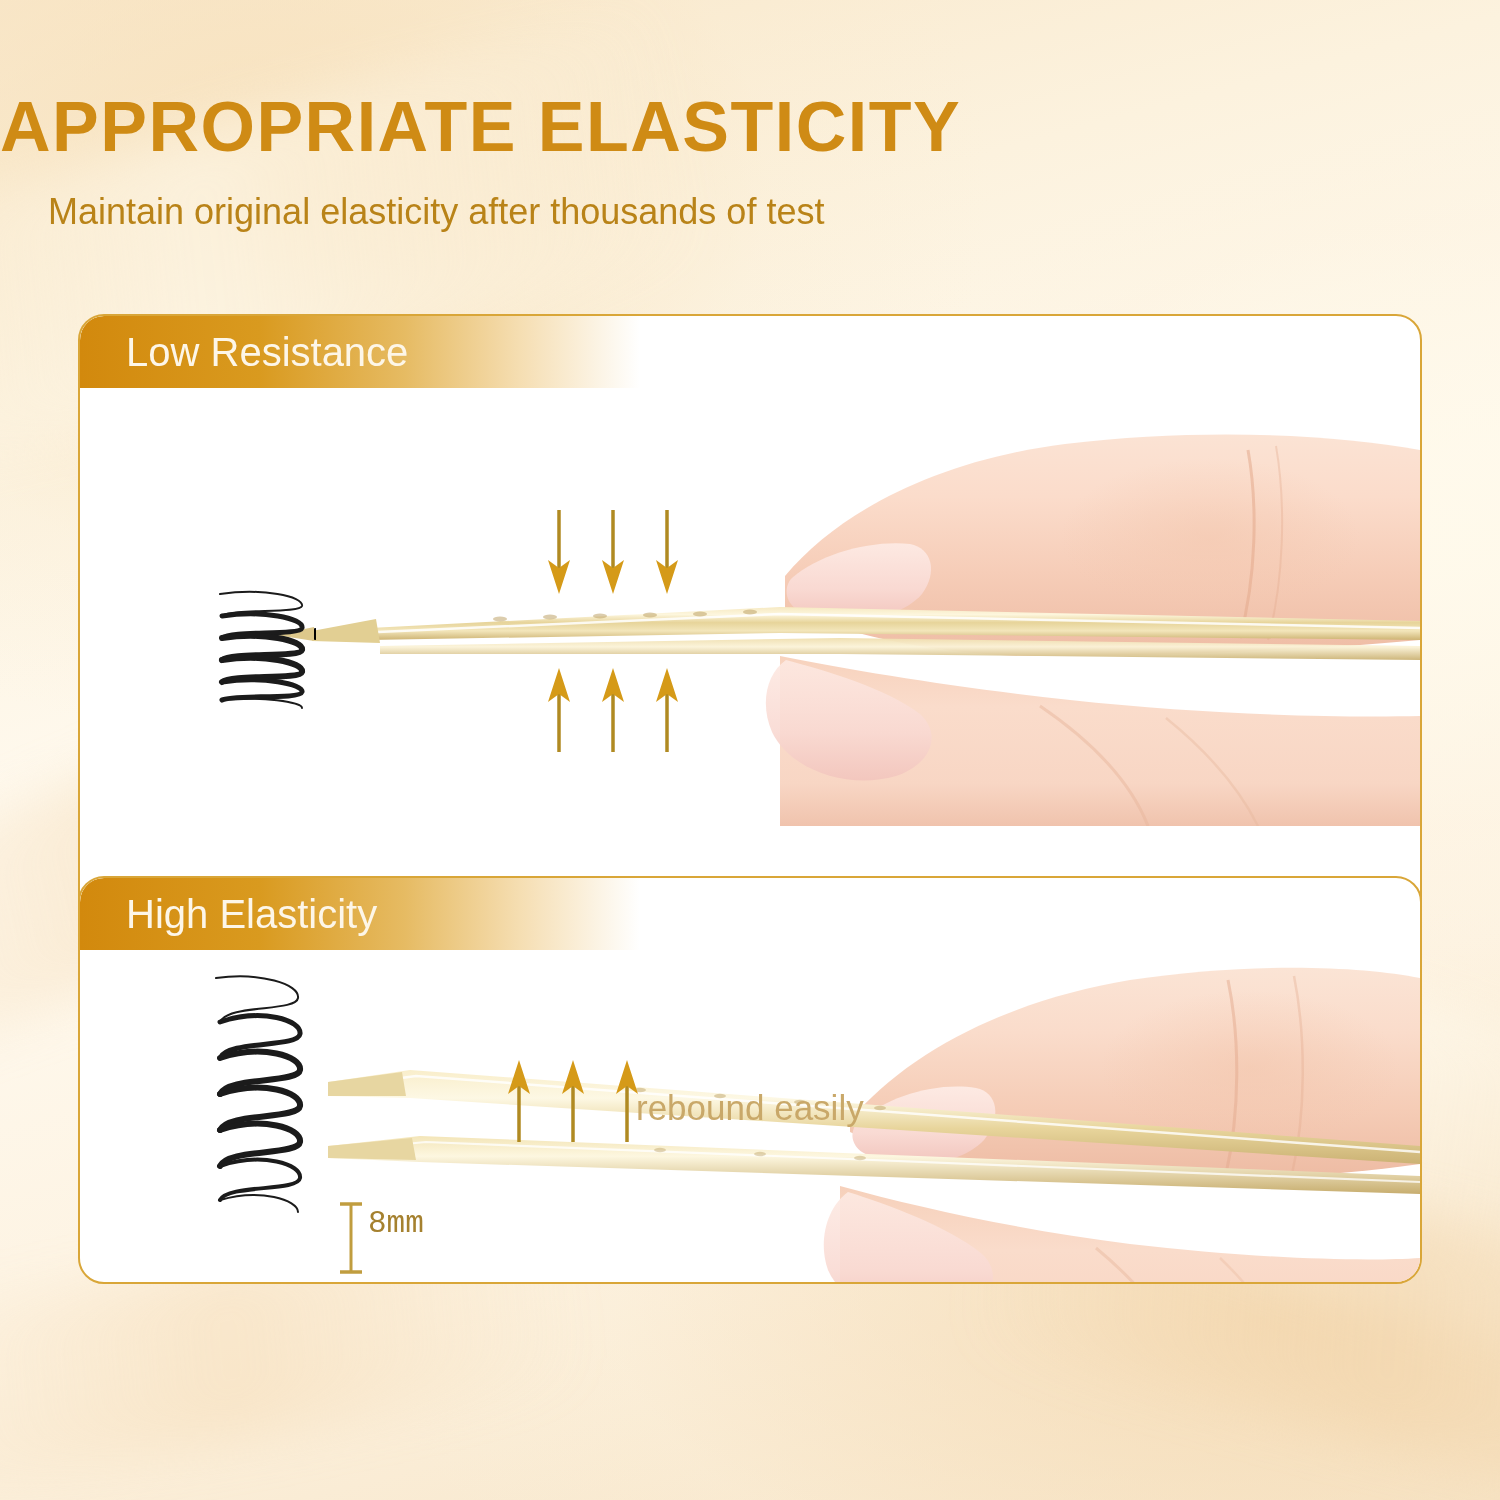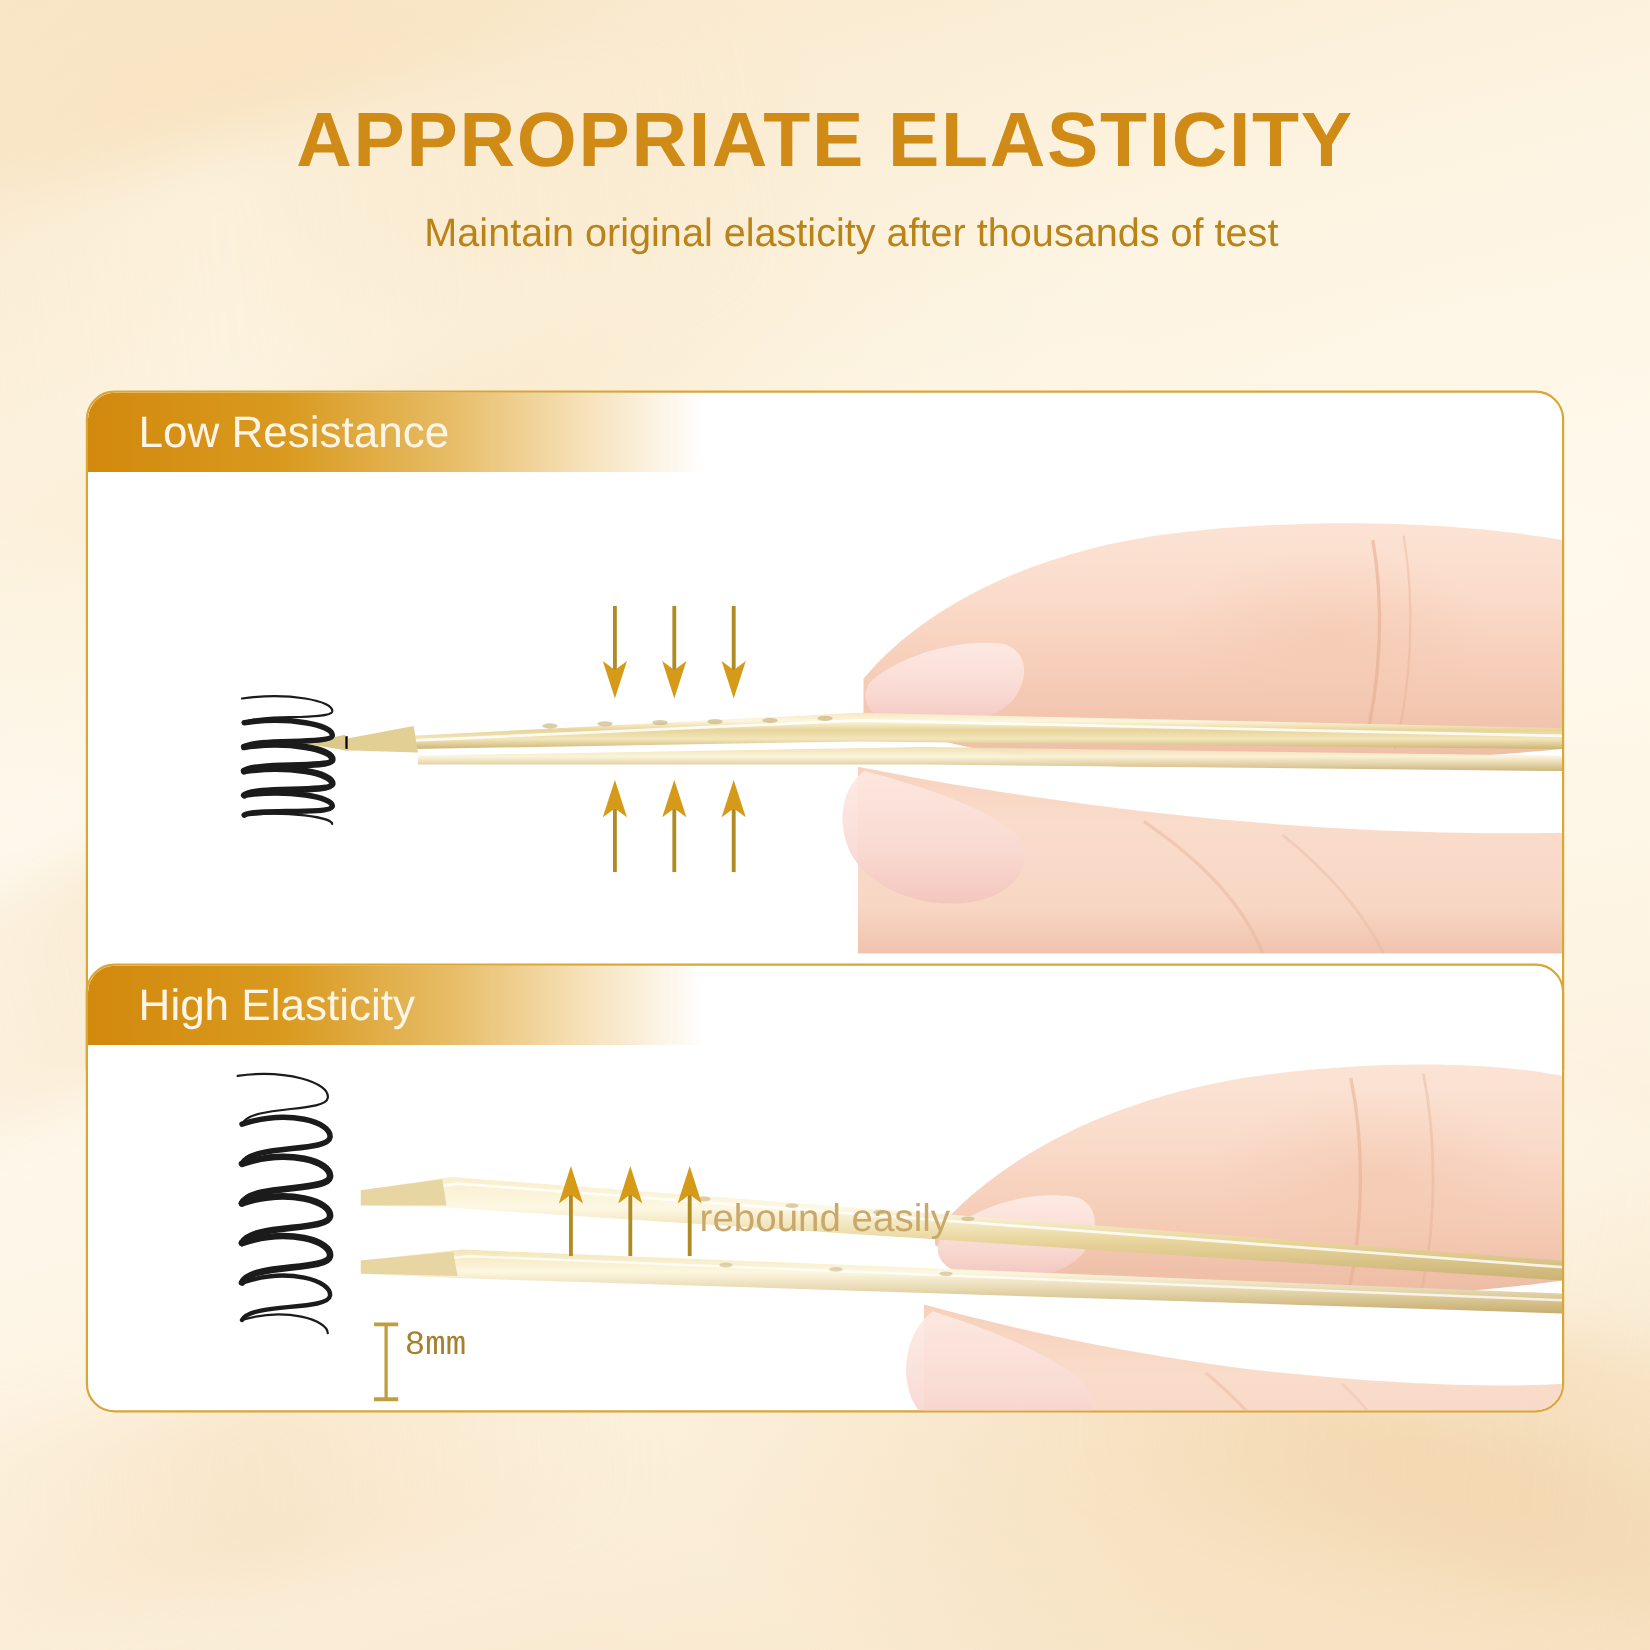--- a/index.html
+++ b/index.html
@@ -61,21 +61,20 @@
     width: 700px; height: 180px;
     background: linear-gradient(95deg, rgba(239,204,158,0) 0%, rgba(243,213,170,0.7) 50%, rgba(239,204,158,0) 100%);
     transform: rotate(-10deg);
   }
 
   
   .header {
     position: absolute;
     left: 0; top: 92px;
     width: 1500px;
-    text-align: center;
   }
   .title {
     font-size: 70px;
     font-weight: 700;
     letter-spacing: 1.5px;
     color: #cf8b15;
     line-height: 1;
     margin: 0;
     font-family: "Liberation Sans", sans-serif;
   }
@@ -93,21 +92,21 @@
   .panel {
     position: absolute;
     left: 78px;
     width: 1344px;
     border: 2px solid #d9a638;
     border-radius: 26px;
     background: #ffffff;
     box-sizing: border-box;
     overflow: hidden;
   }
-  #panel-low  { top: 314px;  height: 643px; margin-top: 41px; }
+  #panel-low  { top: 314px;  height: 643px; }
   #panel-high { top: 876px;  height: 408px; }
 
   .badge {
     position: absolute;
     left: 0; top: 0;
     width: 560px;
     height: 72px;
     border-top-left-radius: 24px;
     background: linear-gradient(to right, #d2890d 0%, #d99a1f 32%, #e6bb63 58%, #f5ddb0 78%, rgba(255,255,255,0) 100%);
     display: flex;

